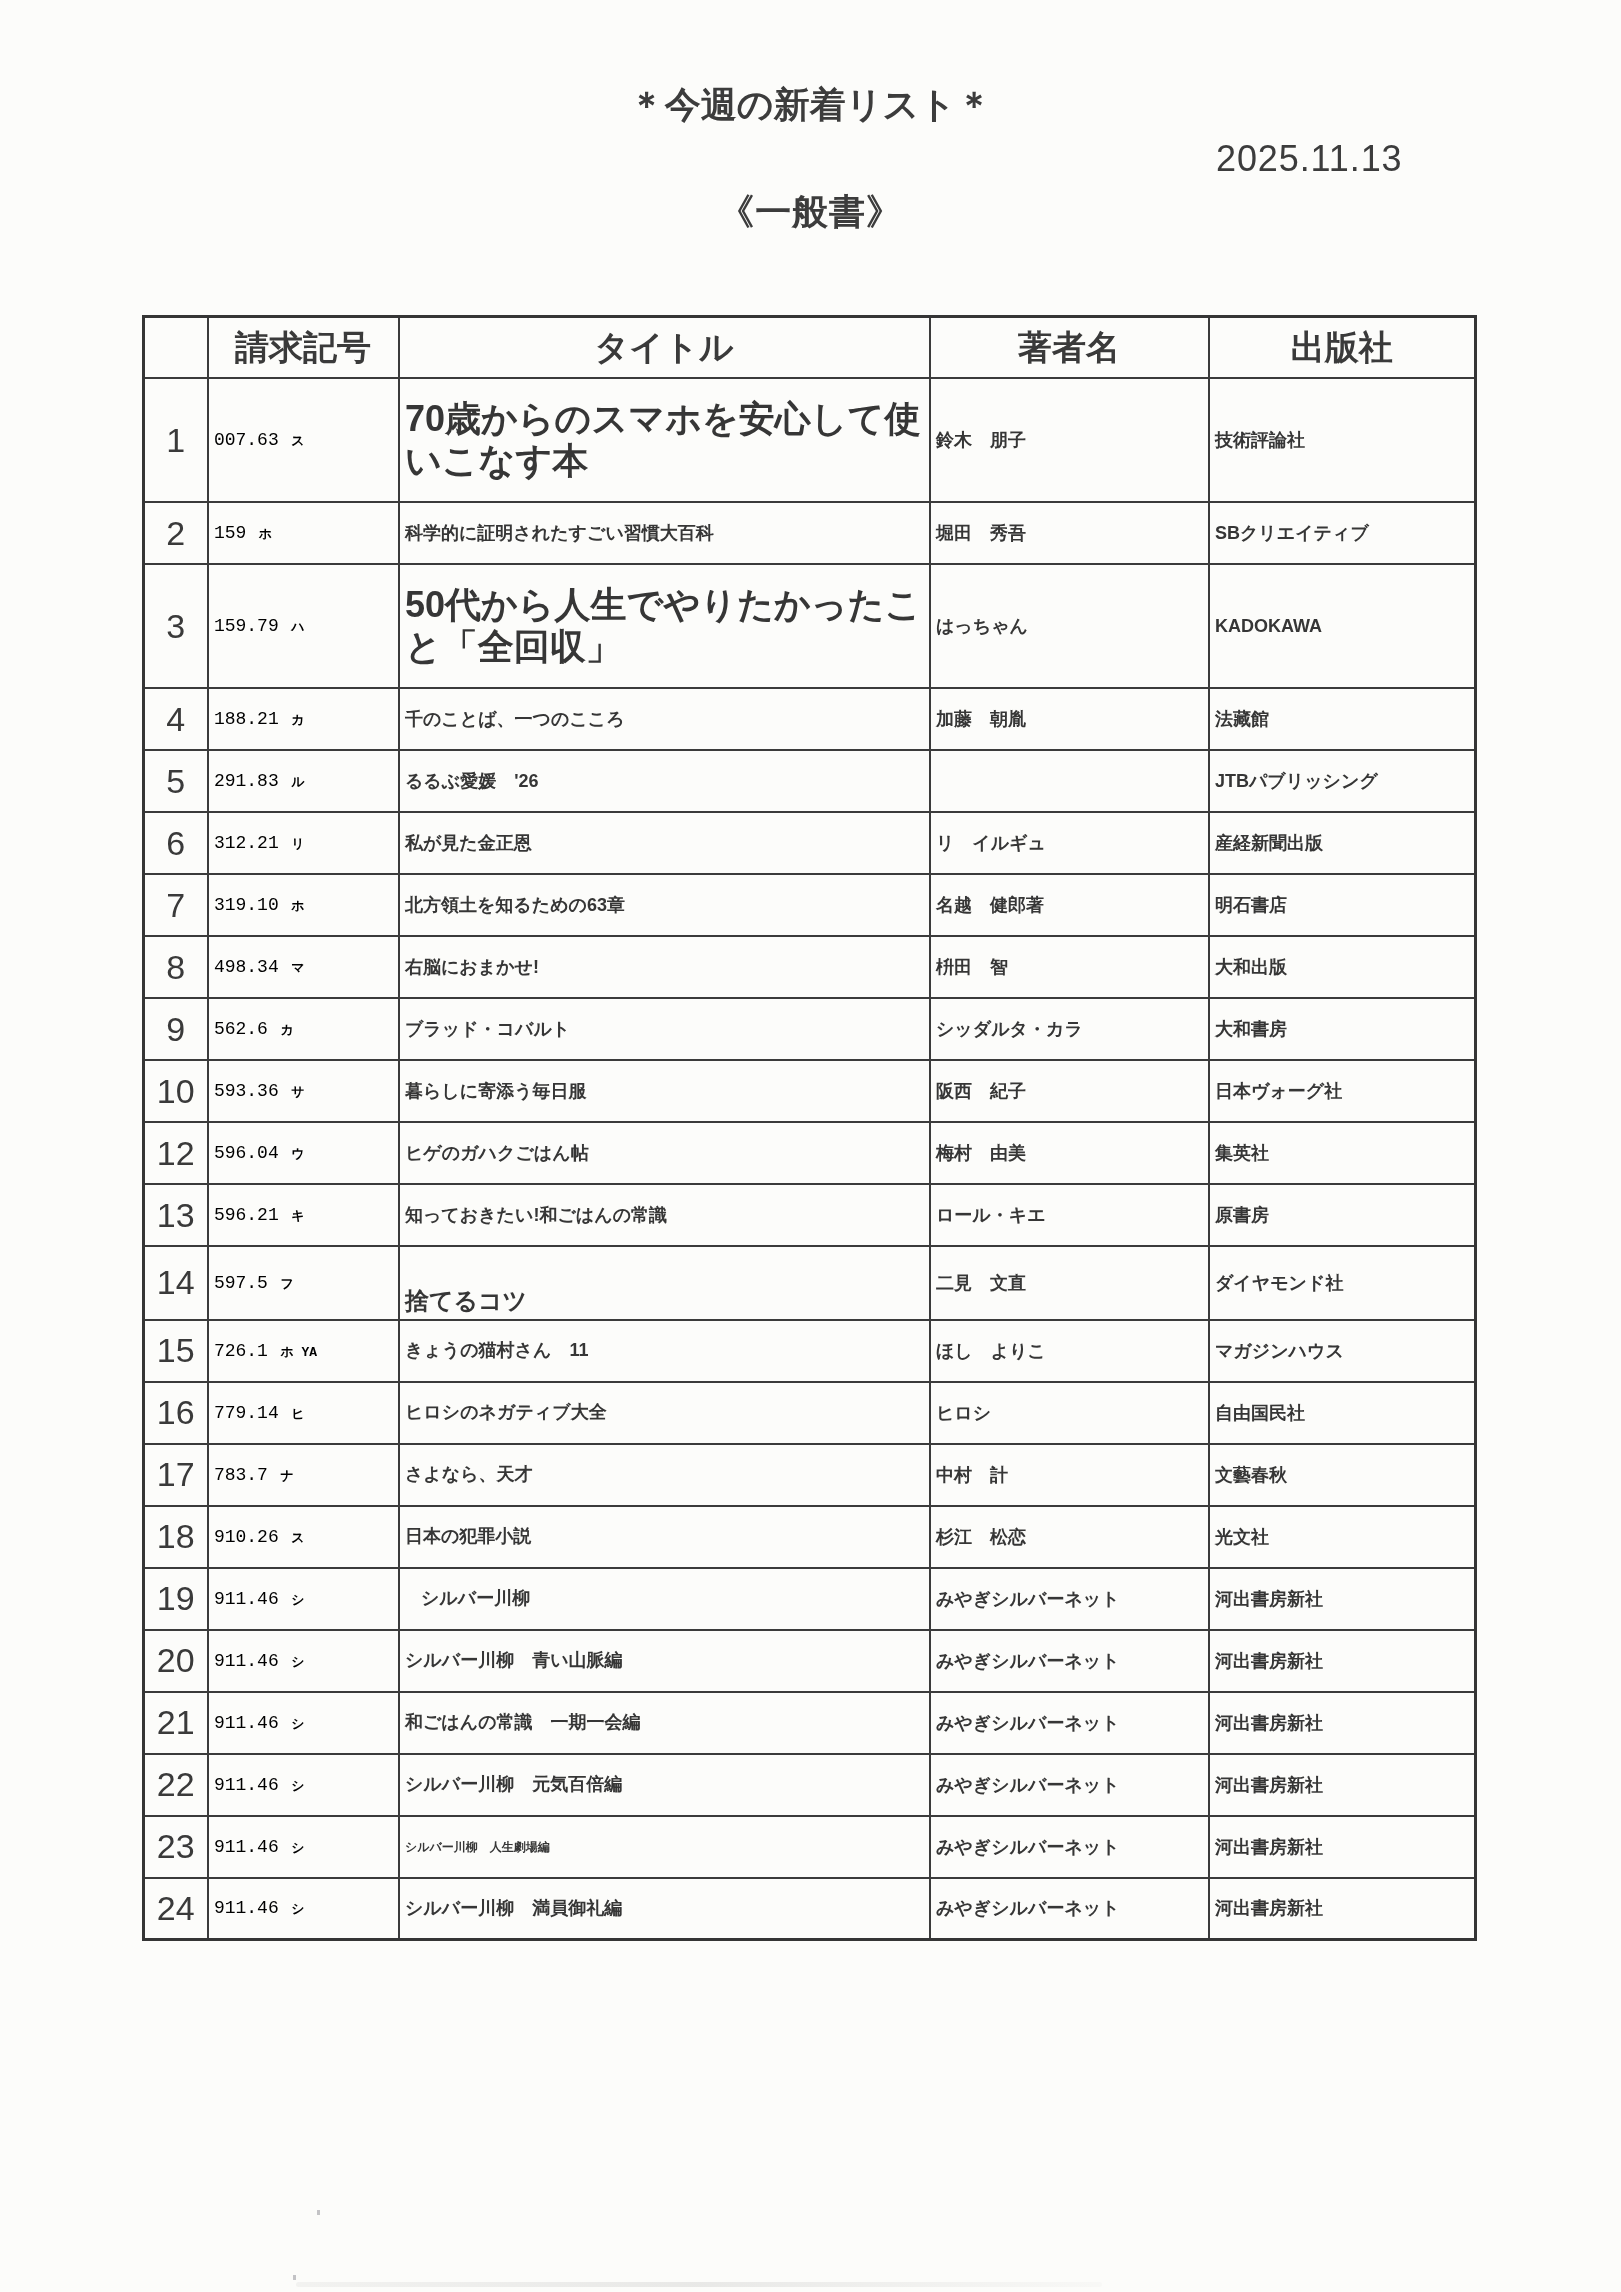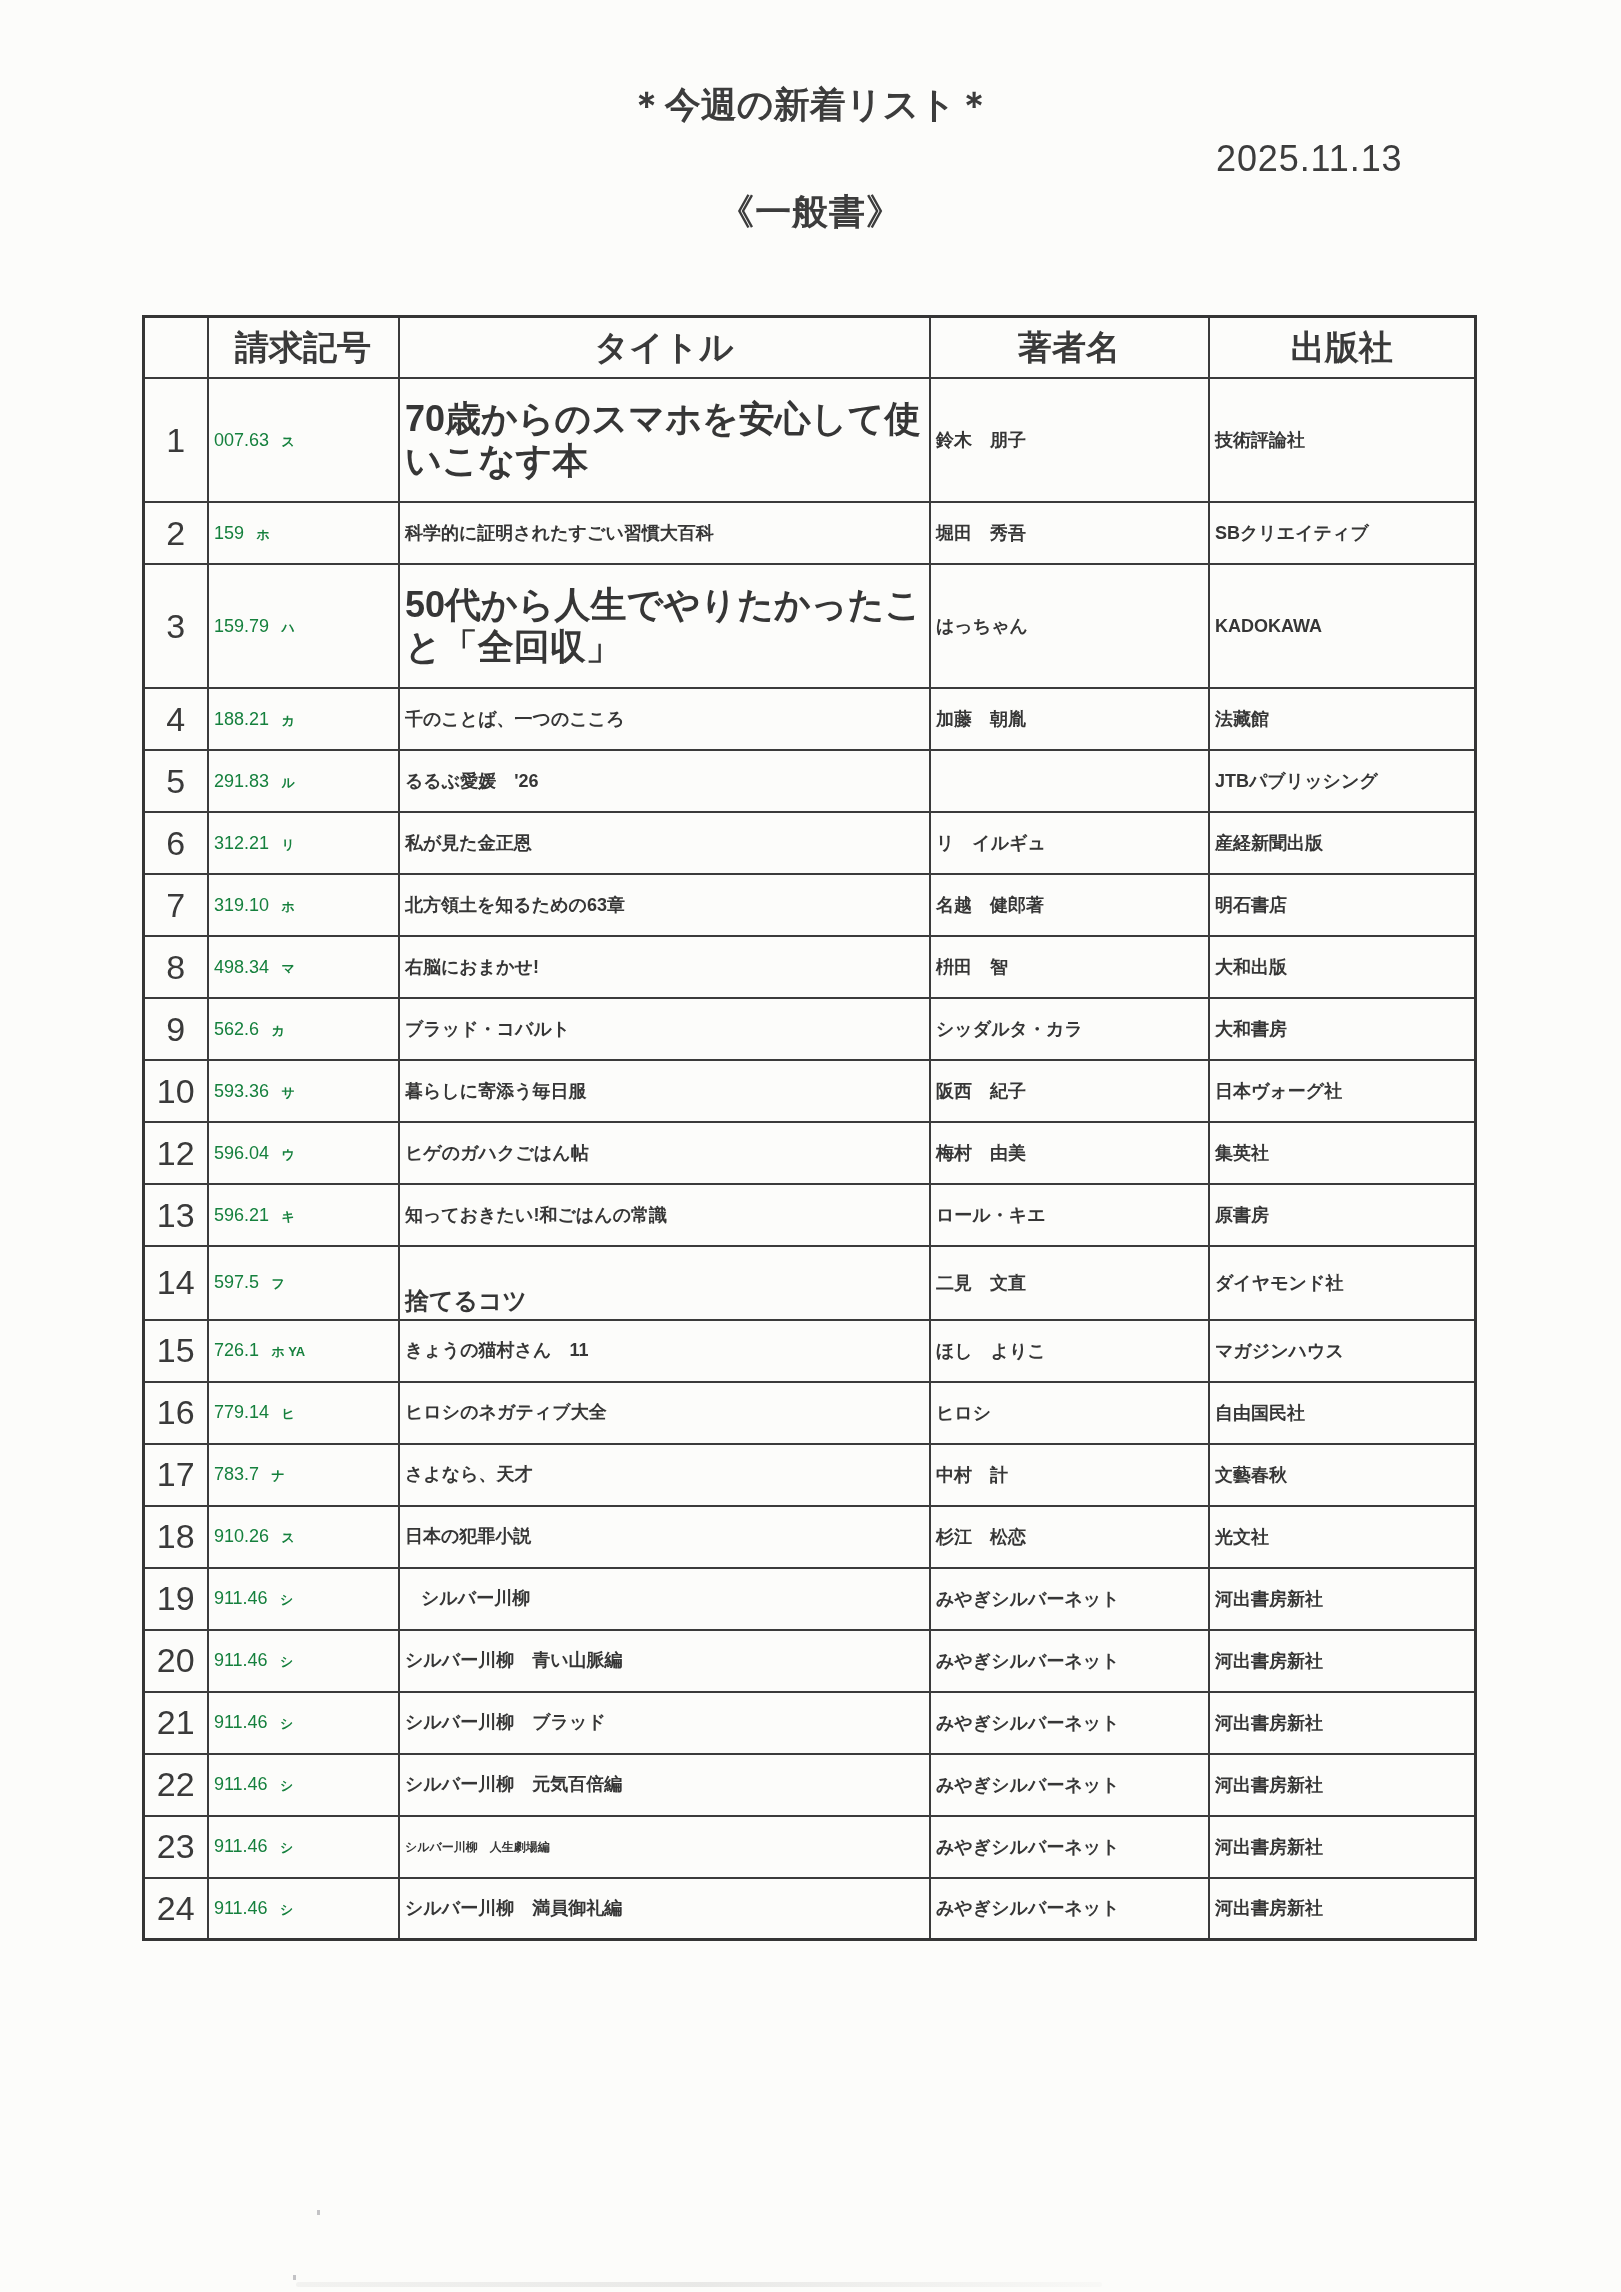--- a/index.html
+++ b/index.html
@@ -35,21 +35,21 @@
   }
   table.arrivals{border:3.6px solid #353535;}
   thead th{
     height:52px;font-size:34px;font-weight:700;text-align:center;
     border-bottom-width:3.6px;color:#3a3a3a;padding:1.8px 3.6px;
   }
   tbody tr{height:62px;}
   tbody tr.tall{height:124px;}
   td.c-no{text-align:center;font-size:34px;font-weight:400;color:#3a3a3a;padding:1.8px;}
   td.c-call{padding-left:10.7px;}
-  td.c-call .val{display:block;font-size:34px;font-weight:400;white-space:nowrap;color:#15803d;}
+  td.c-call .val{display:block;font-size:34px;font-weight:400;white-space:nowrap;color:#000000;font-family:Liberation Mono, monospace;}
   td.c-call .kana{font-size:0.72em;margin-left:12.5px;font-weight:700;}
   td.c-title{padding-left:7.2px;padding-right:5.4px;}
   td.c-title .val{display:block;font-size:36px;font-weight:700;white-space:nowrap;line-height:1.18;color:#363636;}
   tr.tall td.c-title .val{white-space:normal;}
   td.c-author{padding-left:7.2px;}
   td.c-author .val{display:block;font-size:34px;font-weight:700;white-space:nowrap;color:#363636;}
   td.c-pub{padding-left:9px;}
   td.c-pub .val{display:block;font-size:34px;font-weight:700;white-space:nowrap;color:#363636;}
   .scan-artifact{
     position:absolute;left:296px;top:2282px;width:806px;height:5.4px;
@@ -367,21 +367,21 @@
         <td class="c-pub">
           <span class="val fit" style="font-size: 18px;">河出書房新社</span>
         </td>
       </tr>
       <tr>
         <td class="c-no">21</td>
         <td class="c-call">
           <span class="val fit" style="font-size: 18px;"><span>911.46</span><span class="kana">シ</span></span>
         </td>
         <td class="c-title">
-          <span class="val fit" style="font-size: 18px;">シルバー川柳　ブラッド</span>
+          <span class="val fit" style="font-size: 18px;">和ごはんの常識　一期一会編</span>
         </td>
         <td class="c-author">
           <span class="val fit" style="font-size: 18px;">みやぎシルバーネット</span>
         </td>
         <td class="c-pub">
           <span class="val fit" style="font-size: 18px;">河出書房新社</span>
         </td>
       </tr>
       <tr>
         <td class="c-no">22</td>

